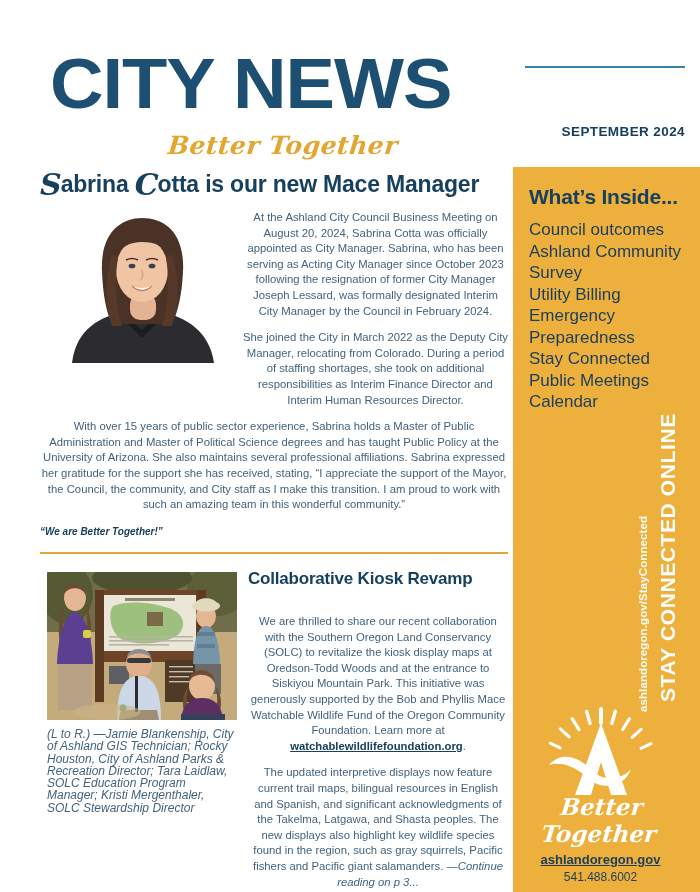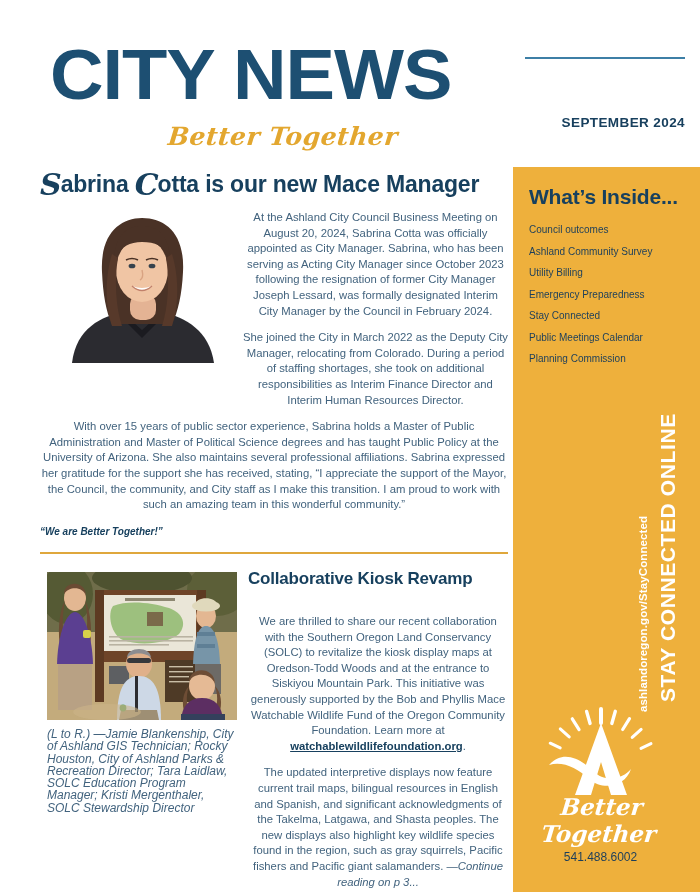--- a/index.html
+++ b/index.html
@@ -5,21 +5,21 @@
   html,body{margin:0;padding:0;}
   body{
     width:700px;height:892px;
     background:#ffffff;
     font-family:"Liberation Sans", sans-serif;
     color:#2c4a63;
     position:relative;
     overflow:hidden;
   }
   
-  #masthead{position:absolute;left:0;top:4px;width:700px;height:160px;}
+  #masthead{position:absolute;left:0;top:13px;width:700px;height:160px;}
   #masthead-title{
     position:absolute;left:50px;top:36px;
     font-size:70px;line-height:70px;
     font-weight:bold;
     letter-spacing:-1px;
     color:#1d4f72;
     font-family:"Liberation Sans", sans-serif;
     transform:scaleX(1.06);transform-origin:left top;
   }
   #masthead-tagline{
@@ -47,21 +47,21 @@
     width:207px;height:725px;
     background:#eeb03c;
   }
   #whats-inside-title{
     position:absolute;left:16px;top:18px;
     font-size:21px;font-weight:bold;color:#17405e;
     letter-spacing:-.2px;
   }
   #inside-list{position:absolute;left:16px;top:52px;width:155px;}
   .inside-item{
-    font-size:10px;line-height:21.5px;color:#1b3e5b;
+    font-size:17px;line-height:21.5px;color:#1b3e5b;
   }
   #stay-connected{
     position:absolute;left:0;top:205px;width:175px;height:330px;
   }
   .vert-wrap{
     position:absolute;right:8px;top:0;height:330px;
     writing-mode:vertical-rl;
     text-orientation:mixed;
     transform:rotate(180deg);
     display:flex;align-items:flex-start;
@@ -165,21 +165,20 @@
 <div id="sidebar">
   <div id="whats-inside-title">What’s Inside...</div>
 
   <div id="inside-list">
     <div class="inside-item">Council outcomes</div>
     <div class="inside-item">Ashland Community Survey</div>
     <div class="inside-item">Utility Billing</div>
     <div class="inside-item">Emergency Preparedness</div>
     <div class="inside-item">Stay Connected</div>
     <div class="inside-item">Public Meetings Calendar</div>
-    <div class="inside-item">Planning Commission</div>
   </div>
 
   <div id="stay-connected">
     <div class="vert-wrap">
       <span id="vert-big">STAY CONNECTED ONLINE</span>
     </div>
     <div class="vert-wrap2">
       <span id="vert-small">ashlandoregon.gov/StayConnected</span>
     </div>
   </div>
@@ -199,20 +198,21 @@
           <rect x="23" y="32" width="3" height="14" rx="1.5" transform="rotate(-65 24 39)"></rect>
           <rect x="113.5" y="32" width="3" height="14" rx="1.5" transform="rotate(65 115 39)"></rect>
 
           <path d="M70 16 L96 88 L80 88 L70 55 L60 88 L44 88 Z"></path>
 
           <path d="M18 58 C32 42 50 52 62 64 C74 76 92 72 100 62 C94 80 72 84 58 72 C46 61 32 54 18 58 Z"></path>
         </g>
       </svg>
     </div>
     <div id="logo-tagline">Better Together</div>
+    <div id="logo-url">ashlandoregon.gov</div>
     <div id="logo-phone">541.488.6002</div>
   </div>
 </div>
 
 <div id="article1">
   <div id="headline1">
     <span class="script-cap">S</span><span>abrina </span><span class="script-cap">C</span><span>otta is our new Mace Manager</span>
   </div>
 
   <div id="portrait">

